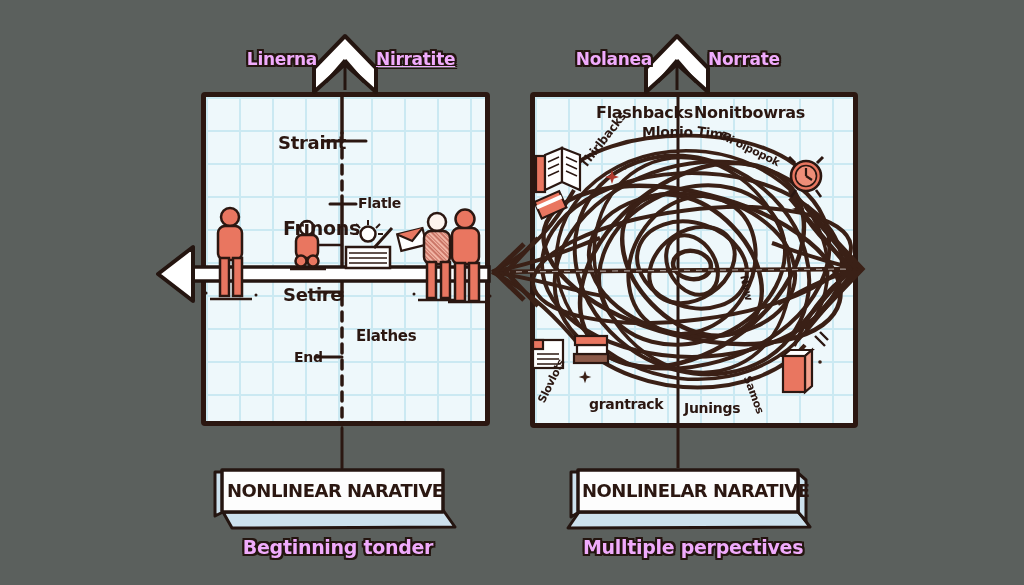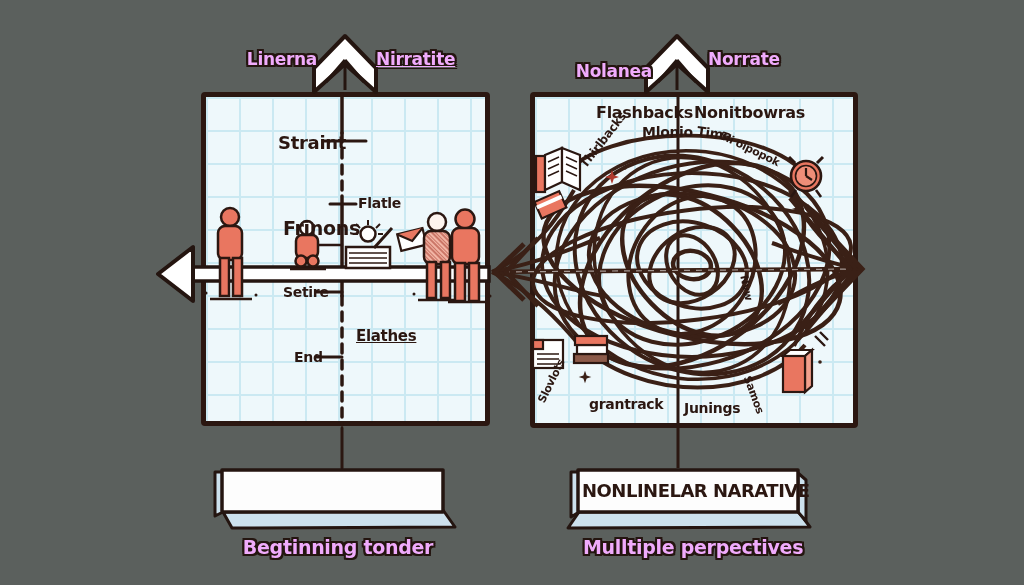--- a/index.html
+++ b/index.html
@@ -14,28 +14,28 @@
   #right-panel{left:530px;top:92px;width:328px;height:336px;}
   #art{position:absolute;left:0;top:0;z-index:2;}
   .lbl{position:absolute;z-index:3;font-weight:bold;color:#2b1711;white-space:nowrap;
        letter-spacing:-0.3px;}
   .outlined{color:#f0abfc;
     text-shadow:-2px -2px 0 #241510,2px -2px 0 #241510,-2px 2px 0 #241510,2px 2px 0 #241510,
                 -2px 0 0 #241510,2px 0 0 #241510,0 -2px 0 #241510,0 2px 0 #241510;}
   
   .h-l1{left:233px;top:49px;width:84px;text-align:right;font-size:17px;}
   .h-l2{left:376px;top:49px;font-size:17px;text-decoration:underline;}
-  .h-r1{left:568px;top:49px;width:84px;text-align:right;font-size:17px;margin-top:12px;}
+  .h-r1{left:568px;top:49px;width:84px;text-align:right;font-size:17px;}
   .h-r2{left:708px;top:49px;font-size:17px;}
   
   .straint{left:278px;top:132px;font-size:18px;}
   .frinons{left:283px;top:217px;font-size:19px;}
   .flatle{left:358px;top:195px;font-size:14px;}
-  .setire{left:283px;top:284px;font-size:14px;}
-  .elathes{left:356px;top:327px;font-size:15px;text-decoration:underline;}
+  .setire{left:283px;top:284px;font-size:18px;}
+  .elathes{left:356px;top:327px;font-size:15px;}
   .end{left:294px;top:349px;font-size:14px;}
   
   .flashbacks{left:596px;top:103px;font-size:16px;}
   .nonitbowras{left:694px;top:103px;font-size:16px;}
   .thirlbacks{left:577px;top:162px;font-size:12px;transform:rotate(-52deg);transform-origin:left top;}
   .mlonio{left:642px;top:124px;font-size:14px;}
   .time{left:697px;top:126px;font-size:13px;transform:rotate(8deg);}
   .sli{left:720px;top:128px;font-size:11px;transform:rotate(26deg);transform-origin:left center;}
   .nvw{left:750px;top:274px;font-size:11px;transform:rotate(78deg);transform-origin:left top;}
   .slovlots{left:547px;top:392px;font-size:11px;transform:rotate(-64deg);transform-origin:left bottom;}
@@ -259,17 +259,18 @@
   <div class="lbl thirlbacks">Thirlbacks</div>
   <div class="lbl mlonio">Mlonio</div>
   <div class="lbl time">Time</div>
   <div class="lbl sli">Sli oipopok</div>
   <div class="lbl nvw">Nvw</div>
   <div class="lbl slovlots">Slovlots</div>
   <div class="lbl grantrack">grantrack</div>
   <div class="lbl junings">Junings</div>
   <div class="lbl samos">Samos</div>
 
+  <div class="lbl bt-left">NONLINEAR NARATIVE</div>
   <div class="lbl bt-right">NONLINELAR NARATIVE</div>
   <div class="lbl outlined cap-left">Begtinning tonder</div>
   <div class="lbl outlined cap-right">Mulltiple perpectives</div>
 
 </div>
 
 </body></html>

